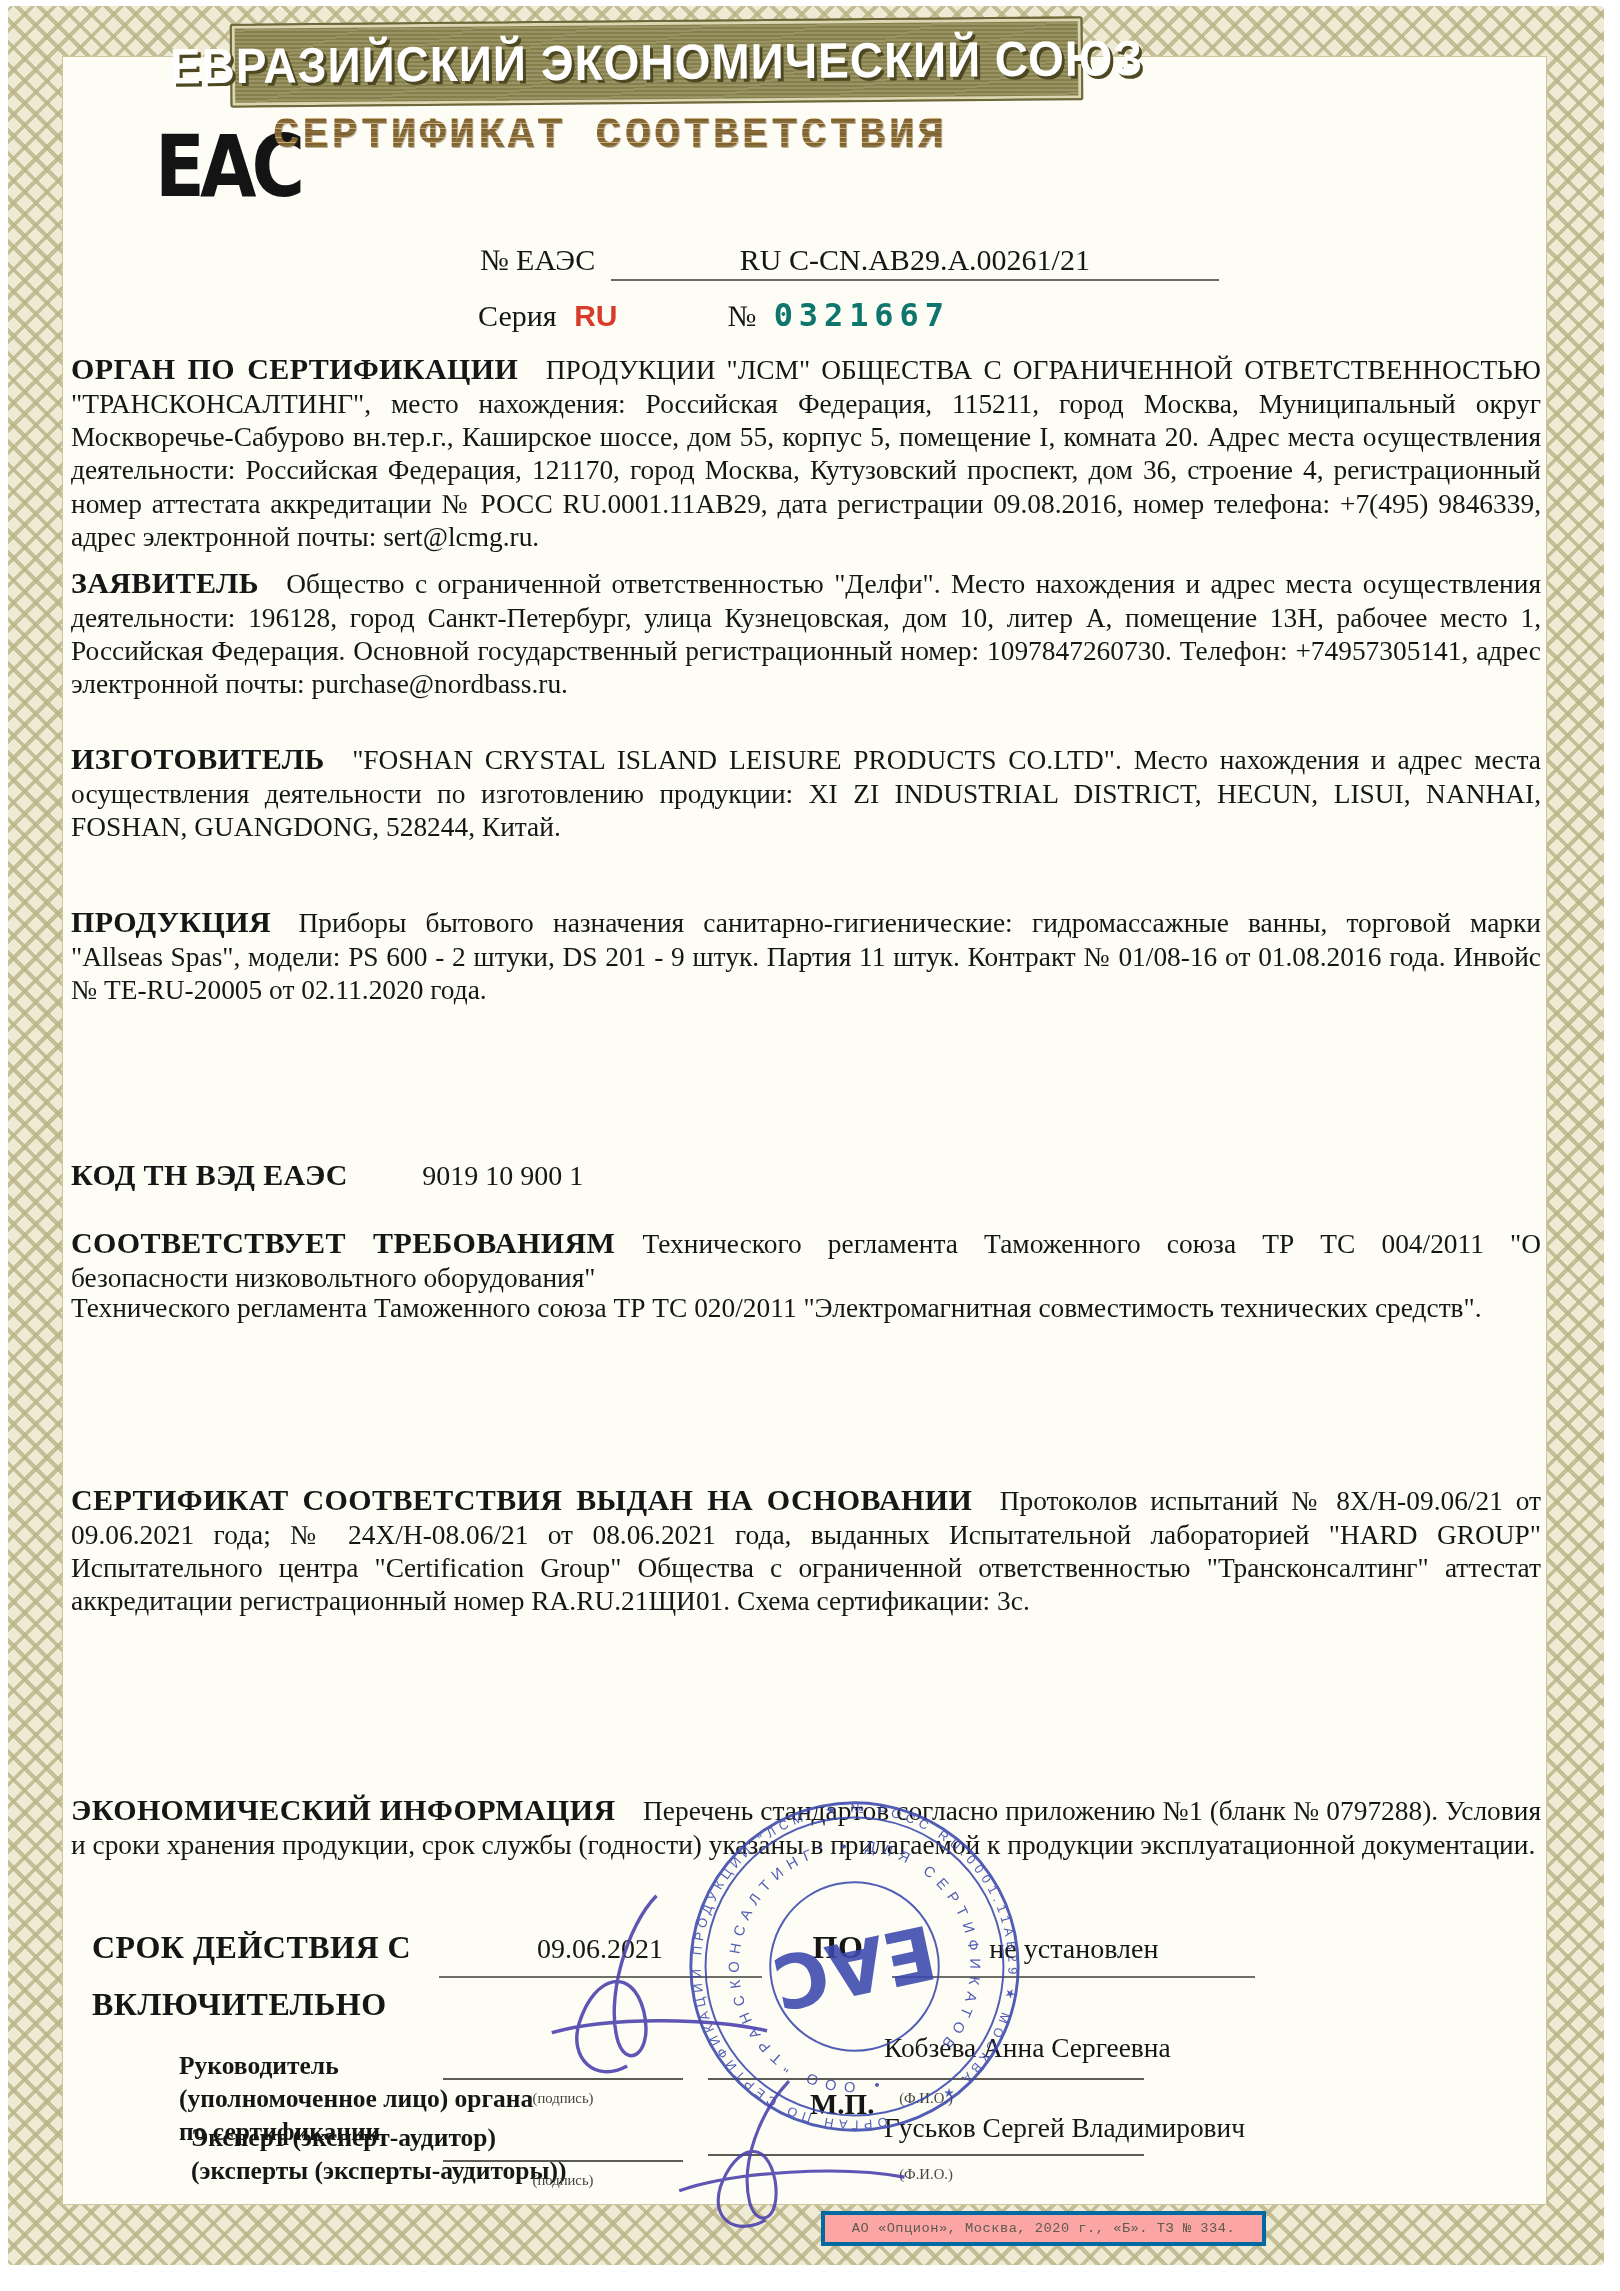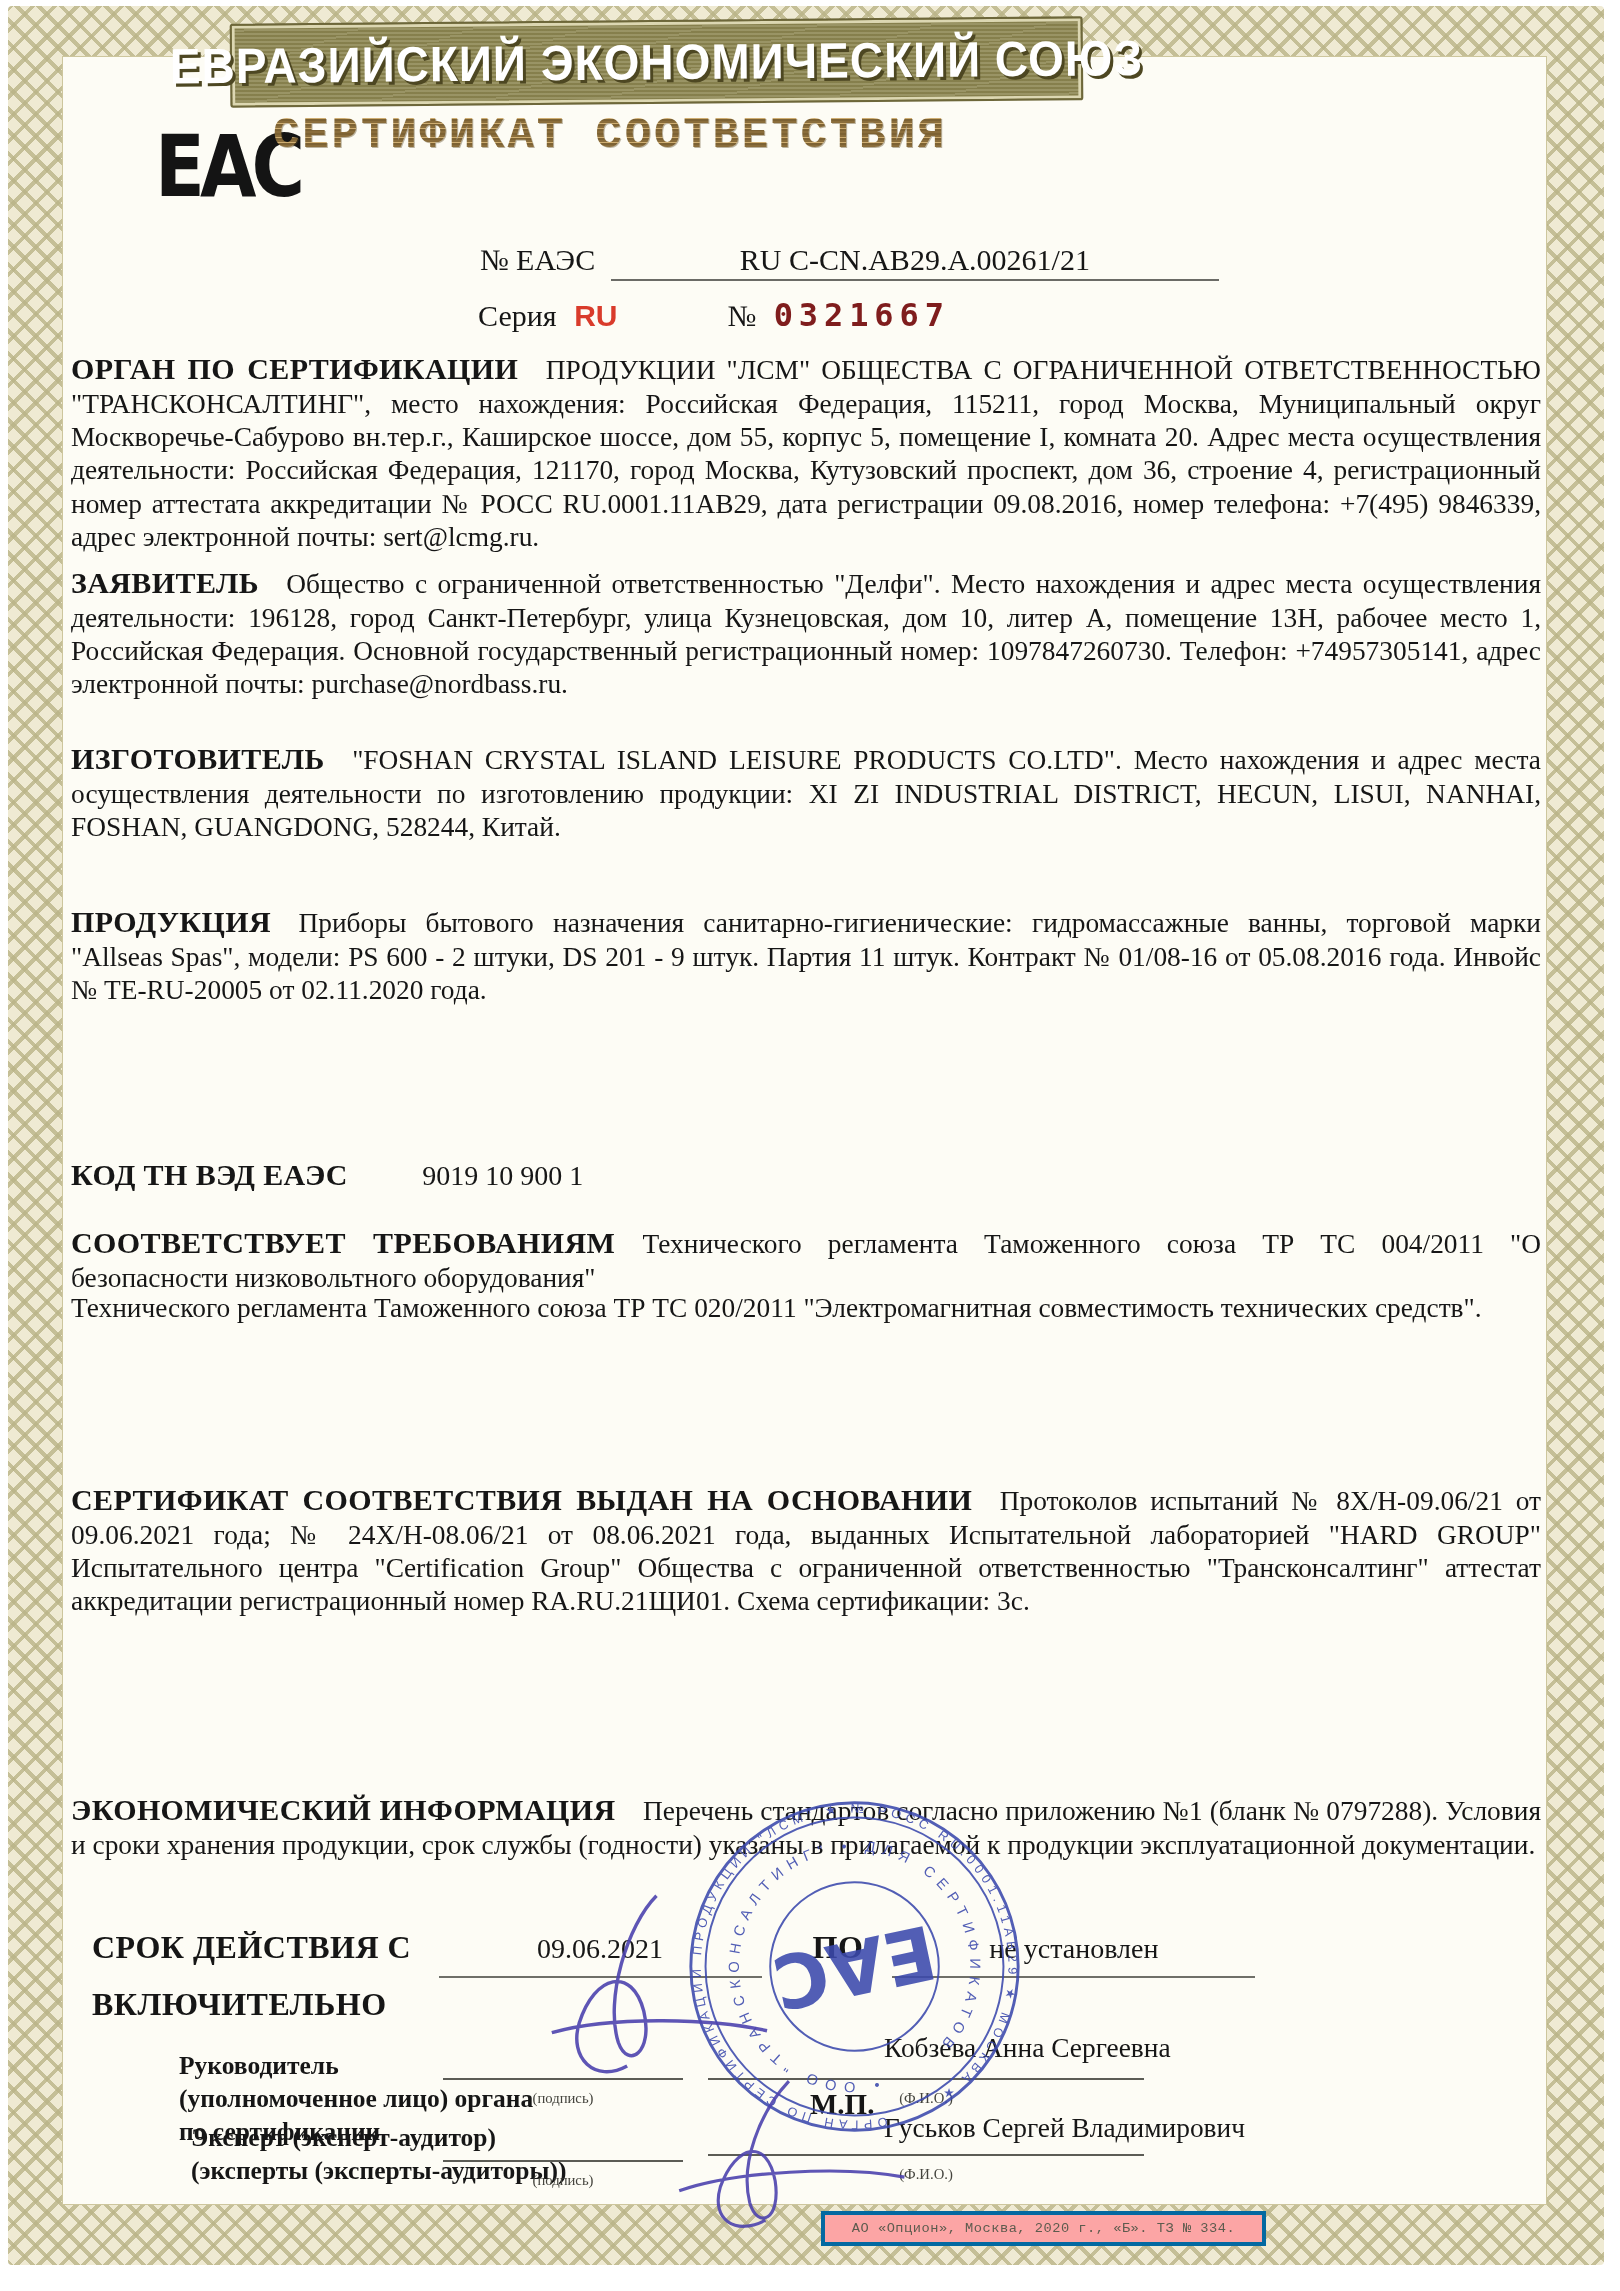--- a/index.html
+++ b/index.html
@@ -33,21 +33,21 @@
     background:repeating-linear-gradient(0deg,#7d6233 0 2px,#cfae72 2px 2.9px,#8a6d3b 2.9px 4.9px);
     -webkit-background-clip:text;background-clip:text;-webkit-text-fill-color:transparent;
     filter:drop-shadow(1px 1px 0 rgba(90,70,30,.4));}
 
   .numrow{position:absolute;left:480px;top:243px;font-size:30px;}
   .numvalue{display:inline-block;width:608px;margin-left:15.7px;text-align:center;
     border-bottom:2px solid #6b6b66;padding-bottom:2px;}
   .seriesrow{position:absolute;left:478px;top:296px;font-size:30px;}
   .series-value{color:#d93b2b;font-family:"Liberation Sans",sans-serif;font-weight:bold;margin-left:17.6px;}
   .blank-label{margin-left:110px;}
-  .blank-value{color:#7f1d1d;font-family:"DejaVu Sans Mono",monospace;font-weight:bold;
+  .blank-value{color:#0f766e;font-family:"DejaVu Sans Mono",monospace;font-weight:bold;
     letter-spacing:5.9px;margin-left:17.6px;font-size:32px;}
 
   .para{position:absolute;left:71px;width:1470px;font-size:27.4px;line-height:1.22;
     text-align:justify;}
   .plabel{font-weight:bold;font-size:30px;letter-spacing:0.4px;padding-right:27.4px;}
   .p-org{top:351px;}
   .p-app{top:565px;}
   .p-man{top:741px;}
   .p-prod{top:904px;}
   .p-tnved{top:1157px;text-align:left;}
@@ -121,21 +121,21 @@
 
     <div class="para p-app">
       <span class="plabel">ЗАЯВИТЕЛЬ</span><span>Общество с ограниченной ответственностью "Делфи". Место нахождения и адрес места осуществления деятельности: 196128, город Санкт-Петербург, улица Кузнецовская, дом 10, литер А, помещение 13Н, рабочее место 1, Российская Федерация. Основной государственный регистрационный номер: 1097847260730. Телефон: +74957305141, адрес электронной почты: purchase@nordbass.ru.</span>
     </div>
 
     <div class="para p-man">
       <span class="plabel">ИЗГОТОВИТЕЛЬ</span><span>"FOSHAN CRYSTAL ISLAND LEISURE PRODUCTS CO.LTD". Место нахождения и адрес места осуществления деятельности по изготовлению продукции: XI ZI INDUSTRIAL DISTRICT, HECUN, LISUI, NANHAI, FOSHAN, GUANGDONG, 528244, Китай.</span>
     </div>
 
     <div class="para p-prod">
-      <span class="plabel">ПРОДУКЦИЯ</span><span>Приборы бытового назначения санитарно-гигиенические: гидромассажные ванны, торговой марки "Allseas Spas", модели: PS 600 - 2 штуки, DS 201 - 9 штук. Партия 11 штук. Контракт № 01/08-16 от 05.08.2016 года. Инвойс № ТЕ-RU-20005 от 02.11.2020 года.</span>
+      <span class="plabel">ПРОДУКЦИЯ</span><span>Приборы бытового назначения санитарно-гигиенические: гидромассажные ванны, торговой марки "Allseas Spas", модели: PS 600 - 2 штуки, DS 201 - 9 штук. Партия 11 штук. Контракт № 01/08-16 от 01.08.2016 года. Инвойс № ТЕ-RU-20005 от 02.11.2020 года.</span>
     </div>
 
     <div class="para p-tnved">
       <span class="plabel">КОД ТН ВЭД ЕАЭС</span><span class="value">9019 10 900 1</span>
     </div>
 
     <div class="para p-comp">
       <span class="plabel">СООТВЕТСТВУЕТ ТРЕБОВАНИЯМ</span><span>Технического регламента Таможенного союза ТР ТС 004/2011 "О безопасности низковольтного оборудования"</span>
     </div>
     <div class="para p-comp2">

